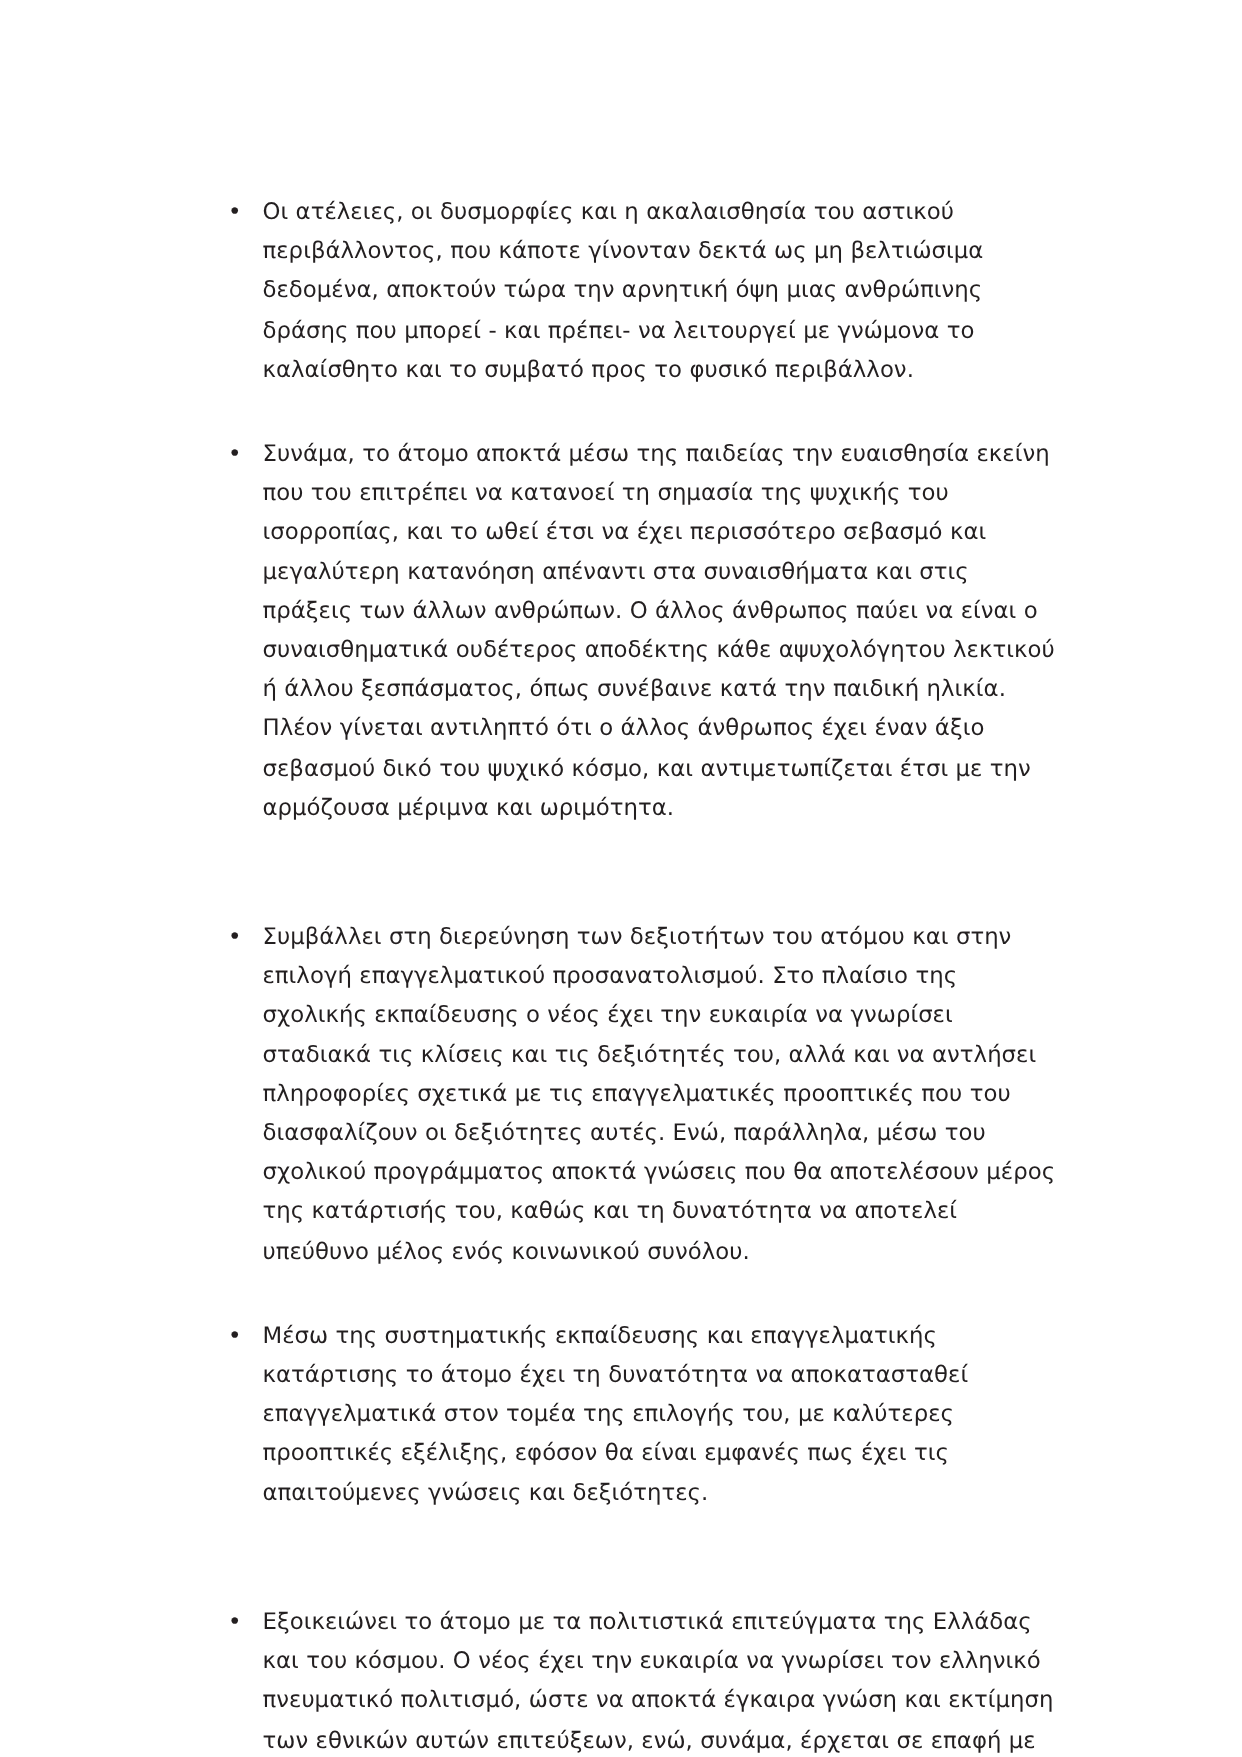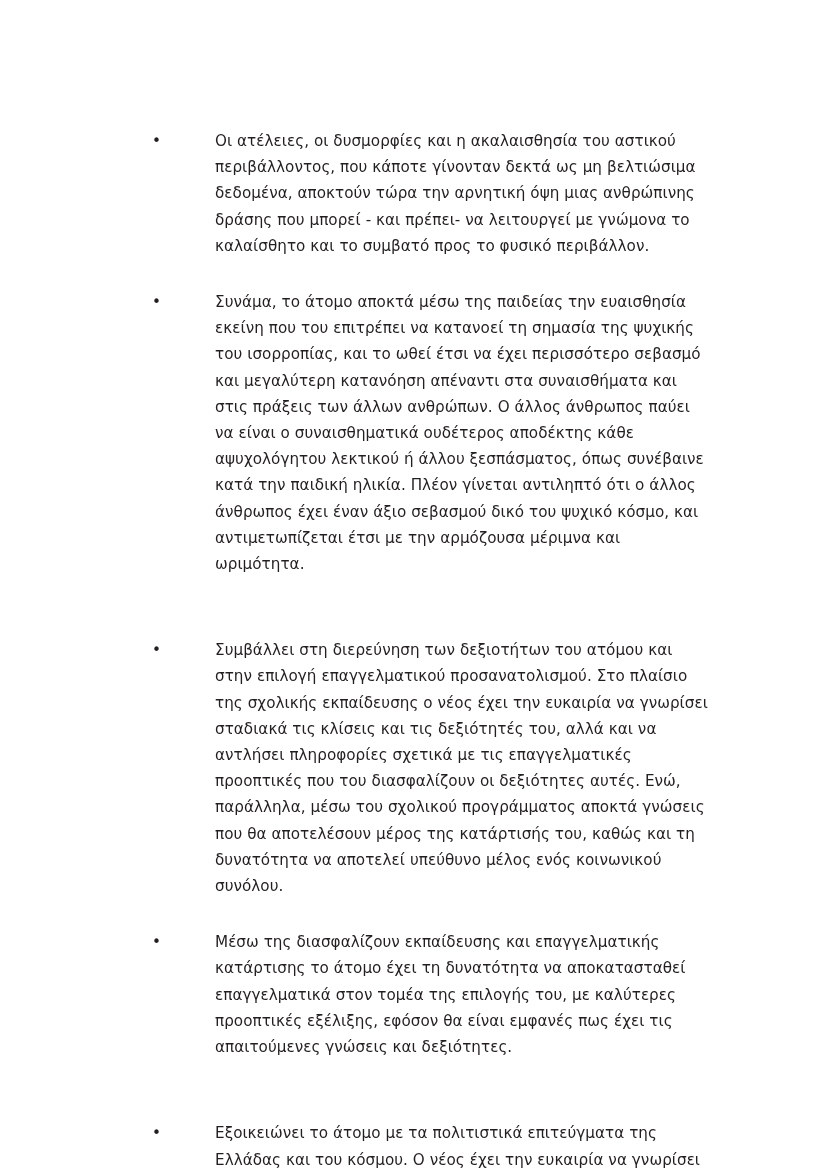--- a/index.html
+++ b/index.html
@@ -53,21 +53,20 @@
     top: 0;
     width: 14px;
     line-height: 26.2px;
     font-size: 15.2px;
     color: #231f20;
     text-align: left;
   }
 
   .bullet-text {
     display: block;
-    margin-left: 40px;
   }
 
   
   .gap-small { margin-top: 30px; }
   .gap-large { margin-top: 60px; }
 </style>
 </head>
 <body>
 
 <div class="page">
@@ -84,21 +83,21 @@
         <span class="bullet-text">Συνάμα, το άτομο αποκτά μέσω της παιδείας την ευαισθησία εκείνη που του επιτρέπει να κατανοεί τη σημασία της ψυχικής του ισορροπίας, και το ωθεί έτσι να έχει περισσότερο σεβασμό και μεγαλύτερη κατανόηση απέναντι στα συναισθήματα και στις πράξεις των άλλων ανθρώπων. Ο άλλος άνθρωπος παύει να είναι ο συναισθηματικά ουδέτερος αποδέκτης κάθε αψυχολόγητου λεκτικού ή άλλου ξεσπάσματος, όπως συνέβαινε κατά την παιδική ηλικία. Πλέον γίνεται αντιληπτό ότι ο άλλος άνθρωπος έχει έναν άξιο σεβασμού δικό του ψυχικό κόσμο, και αντιμετωπίζεται έτσι με την αρμόζουσα μέριμνα και ωριμότητα.</span>
       </li>
 
       <li class="bullet-item gap-large">
         <span class="bullet-marker">•</span>
         <span class="bullet-text">Συμβάλλει στη διερεύνηση των δεξιοτήτων του ατόμου και στην επιλογή επαγγελματικού προσανατολισμού. Στο πλαίσιο της σχολικής εκπαίδευσης ο νέος έχει την ευκαιρία να γνωρίσει σταδιακά τις κλίσεις και τις δεξιότητές του, αλλά και να αντλήσει πληροφορίες σχετικά με τις επαγγελματικές προοπτικές που του διασφαλίζουν οι δεξιότητες αυτές. Ενώ, παράλληλα, μέσω του σχολικού προγράμματος αποκτά γνώσεις που θα αποτελέσουν μέρος της κατάρτισής του, καθώς και τη δυνατότητα να αποτελεί υπεύθυνο μέλος ενός κοινωνικού συνόλου.</span>
       </li>
 
       <li class="bullet-item gap-small">
         <span class="bullet-marker">•</span>
-        <span class="bullet-text">Μέσω της διασφαλίζουν εκπαίδευσης και επαγγελματικής κατάρτισης το άτομο έχει τη δυνατότητα να αποκατασταθεί επαγγελματικά στον τομέα της επιλογής του, με καλύτερες προοπτικές εξέλιξης, εφόσον θα είναι εμφανές πως έχει τις απαιτούμενες γνώσεις και δεξιότητες.</span>
+        <span class="bullet-text">Μέσω της συστηματικής εκπαίδευσης και επαγγελματικής κατάρτισης το άτομο έχει τη δυνατότητα να αποκατασταθεί επαγγελματικά στον τομέα της επιλογής του, με καλύτερες προοπτικές εξέλιξης, εφόσον θα είναι εμφανές πως έχει τις απαιτούμενες γνώσεις και δεξιότητες.</span>
       </li>
 
       <li class="bullet-item gap-large">
         <span class="bullet-marker">•</span>
         <span class="bullet-text">Εξοικειώνει το άτομο με τα πολιτιστικά επιτεύγματα της Ελλάδας και του κόσμου. Ο νέος έχει την ευκαιρία να γνωρίσει τον ελληνικό πνευματικό πολιτισμό, ώστε να αποκτά έγκαιρα γνώση και εκτίμηση των εθνικών αυτών επιτεύξεων, ενώ, συνάμα, έρχεται σε επαφή με δημιουργήματα απ' όλο τον κόσμο κατανοώντας τη διαρκή σε πολιτιστικό επίπεδο επικοινωνία όλων των ανθρώπων. Μέσα από αυτή τη διττή διαδρομή στο</span>
       </li>
 
     </ul>
   </div>
 </div>

